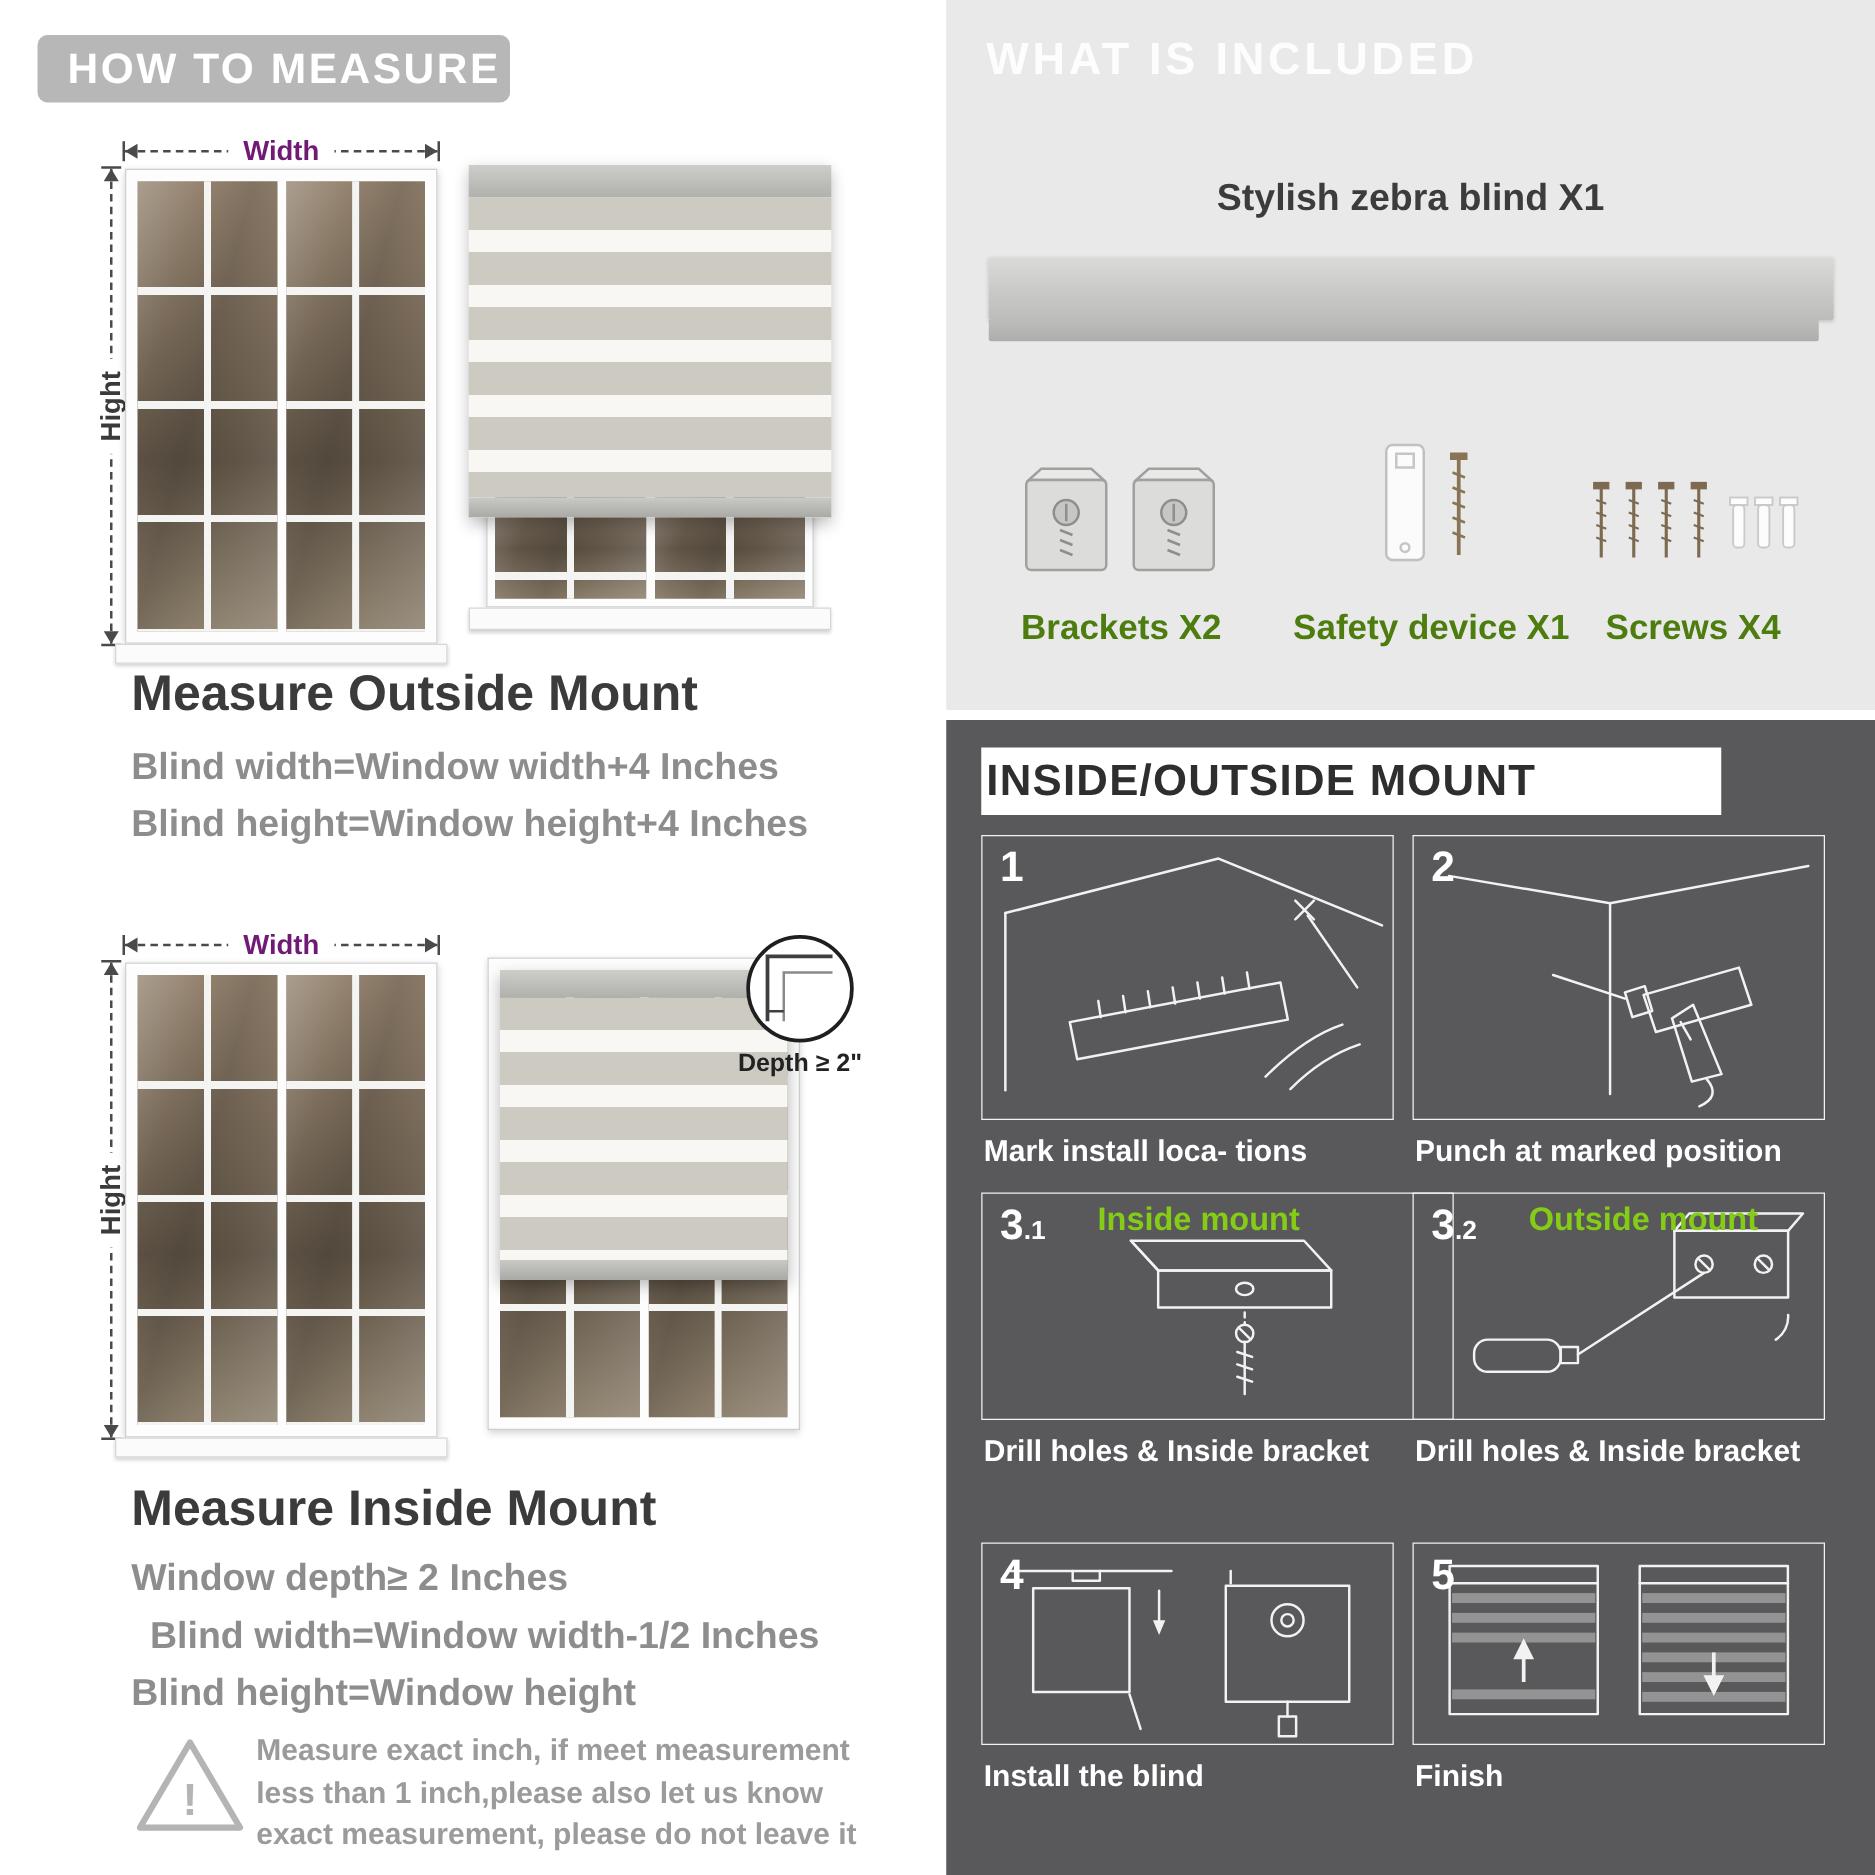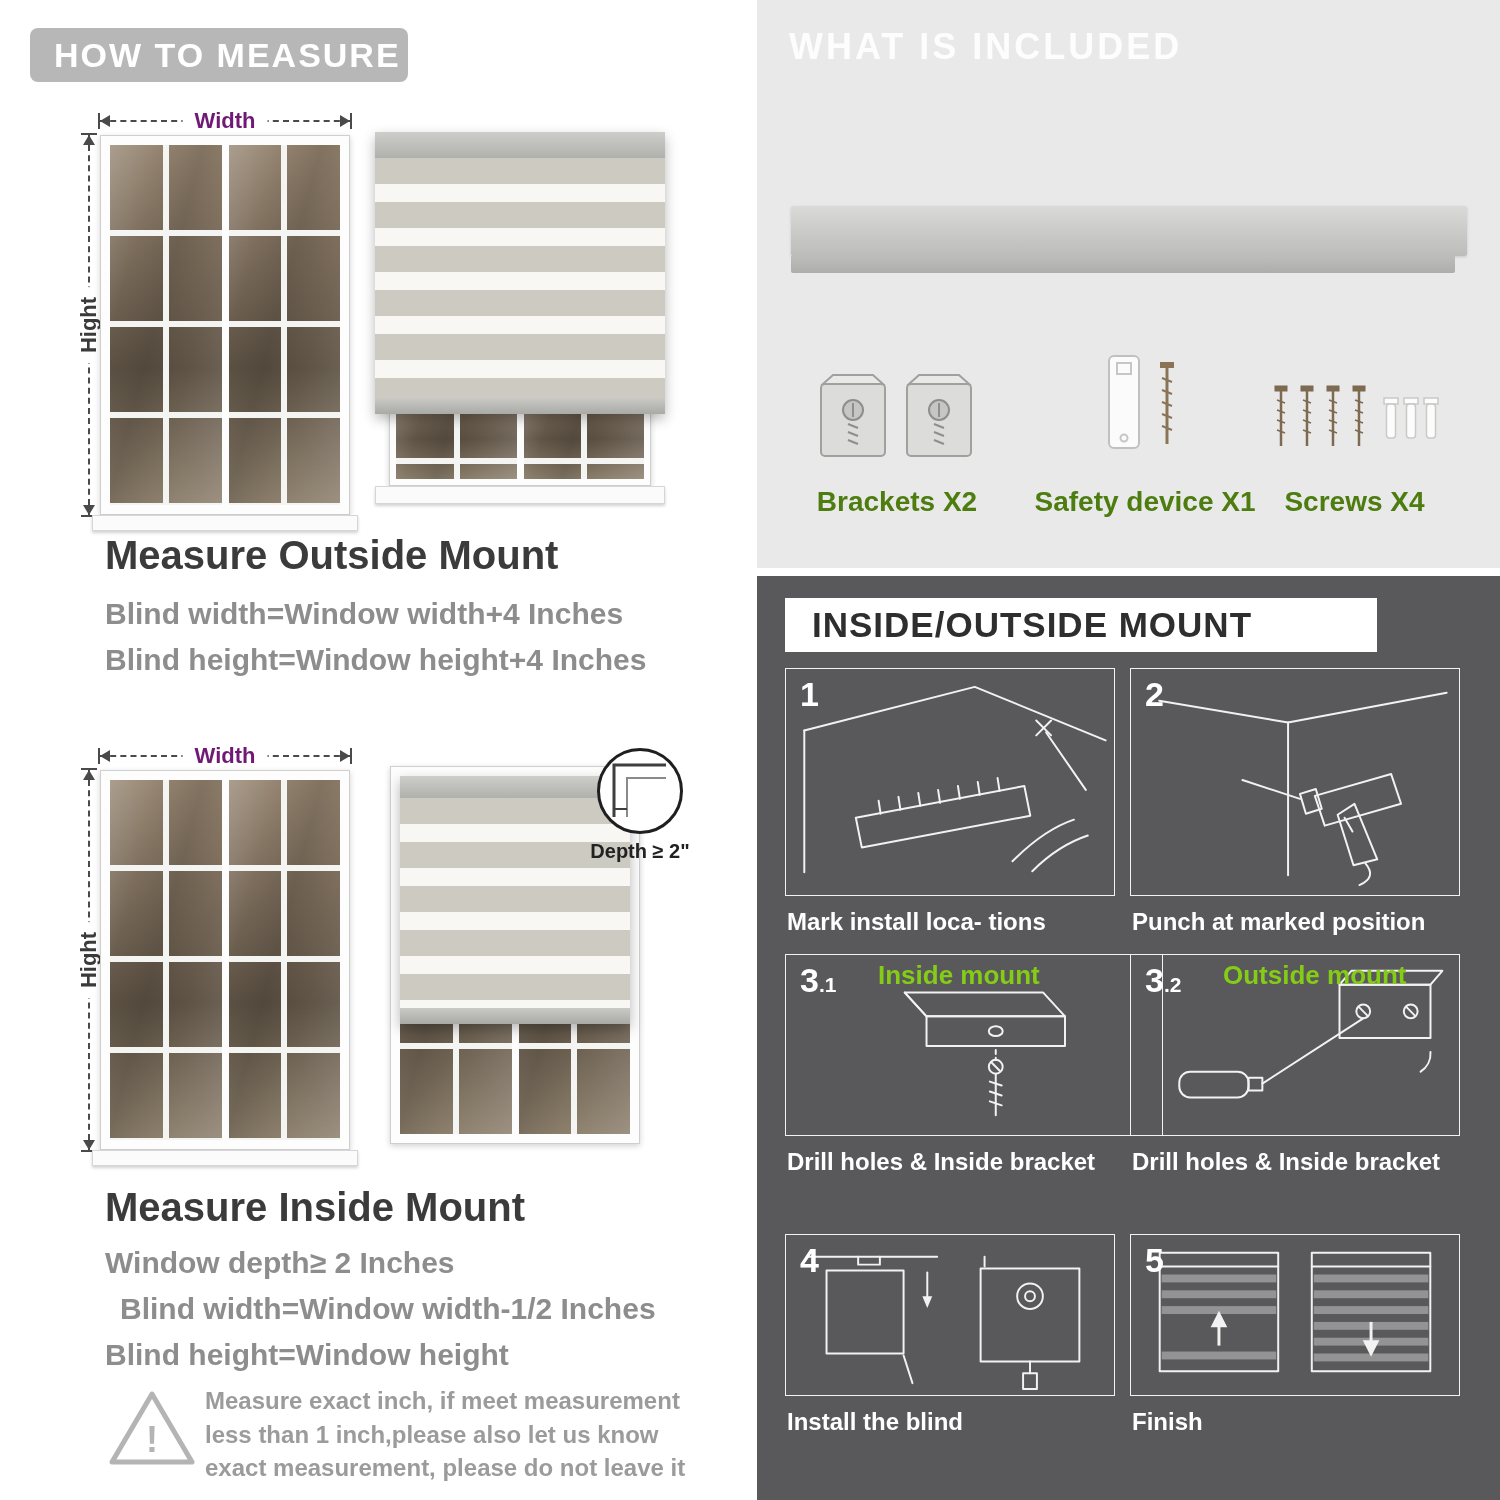--- a/index.html
+++ b/index.html
@@ -101,21 +101,21 @@
   .item-label {
     position:absolute; top:486px; text-align:center;
     font-weight:700; font-size:28px; color:#4d7c0f; white-space:nowrap;
   }
   .divider { position:absolute; left:757px; top:568px; width:743px; height:8px; background:#ffffff; }
   .right-bottom {
     position:absolute; left:757px; top:576px; width:743px; height:924px; background:#59595b;
   }
   .mount-header {
     position:absolute; left:28px; top:22px; width:592px; height:54px; background:#ffffff;
-    font-weight:700; font-size:35px; line-height:54px; color:#2e2e2e; padding-left:27px;
+    font-weight:700; font-size:35px; line-height:54px; color:#2e2e2e; padding-left:4px;
     letter-spacing:1px;
   }
   .panel { position:absolute; border:1px solid #f2f2f2; }
   .p-num { position:absolute; left:14px; top:6px; color:#ffffff; font-weight:700; font-size:34px; }
   .p-numsub { font-size:21px; }
   .p-sub { position:absolute; left:92px; top:5px; color:#84cc16; font-weight:700; font-size:26px; white-space:nowrap; }
   .p-caption { position:absolute; color:#ffffff; font-weight:700; font-size:24px; white-space:nowrap; }
   .p-art { position:absolute; inset:0; width:100%; height:100%; }
   .line-art { stroke:#f2f2f2; stroke-width:2; fill:none; stroke-linecap:round; stroke-linejoin:round; }
 </style>
@@ -214,20 +214,21 @@
     <svg style="position:absolute; left:108px; top:1388px;" width="88" height="80" viewBox="0 0 88 80">
       <polygon points="44,6 84,74 4,74" fill="none" stroke="#b4b4b4" stroke-width="5" stroke-linejoin="round"></polygon>
       <text x="44" y="64" text-anchor="middle" font-size="36" font-weight="bold" fill="#b4b4b4">!</text>
     </svg>
     <div class="note">Measure exact inch, if meet measurement less than 1 inch,please also let us know exact measurement, please do not leave it</div>
 
   </section>
 
   <section class="right-top">
     <div class="header">WHAT IS INCLUDED</div>
+    <div class="blind-label">Stylish zebra blind X1</div>
 
     <div class="headrail"></div>
     <div class="headrail-lip"></div>
 
     <svg style="position:absolute; left:58px; top:372px;" width="160" height="96" viewBox="0 0 160 96">
       <g>
         <polygon points="8,12 18,3 58,3 68,12" fill="#e9e9e7" stroke="#a0a09e" stroke-width="2"></polygon>
         <rect x="6" y="12" width="64" height="72" rx="4" fill="#dcdcda" stroke="#a0a09e" stroke-width="2"></rect>
         <circle cx="38" cy="38" r="10" fill="#c6c6c4" stroke="#8e8e8c" stroke-width="2"></circle>
         <line x1="38" y1="31" x2="38" y2="45" stroke="#8e8e8c" stroke-width="2"></line>

